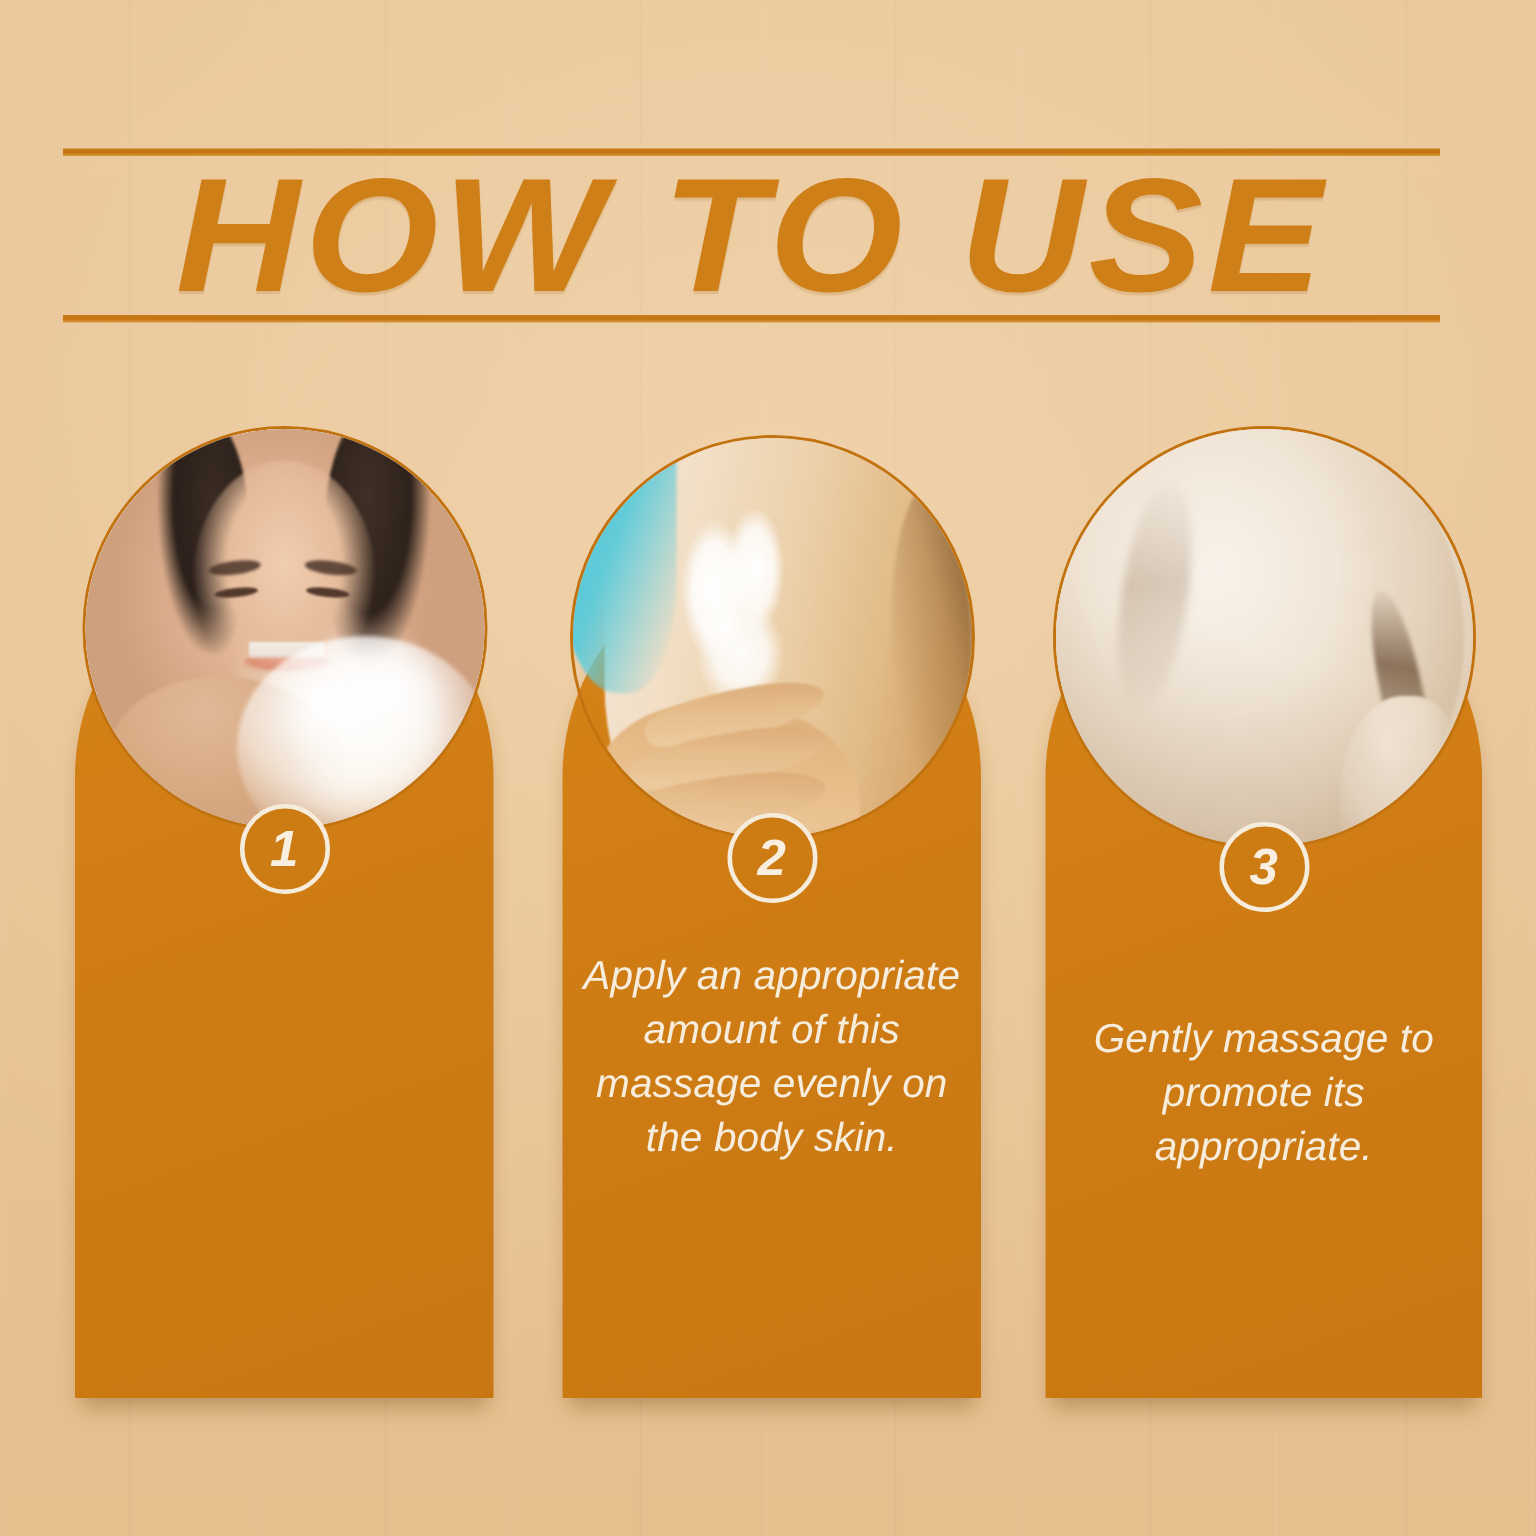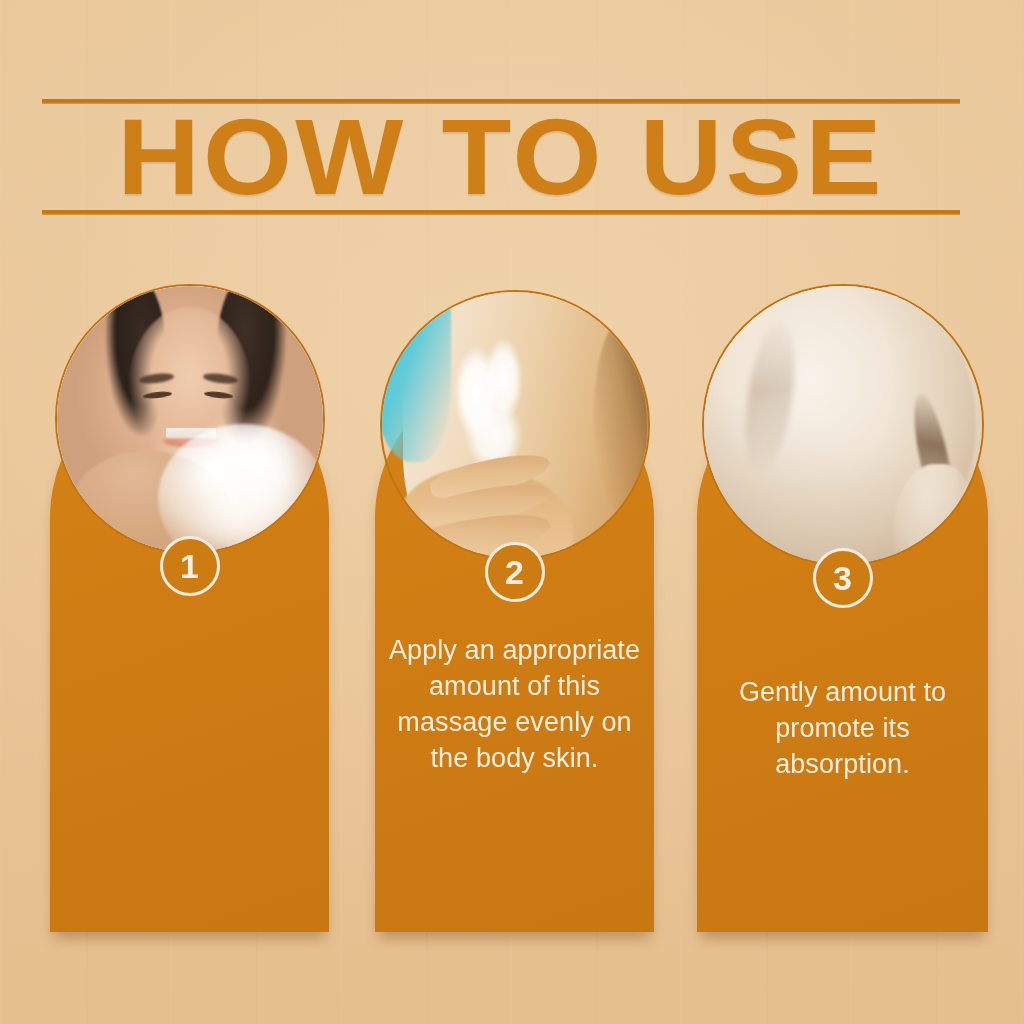--- a/index.html
+++ b/index.html
@@ -7,20 +7,21 @@
     padding: 0;
     background: #e9c496;
   }
   #canvas {
     position: relative;
     width: 1024px;
     height: 1024px;
     overflow: hidden;
     background: #7f1d1d;
     font-family: "Liberation Sans", sans-serif;
+    font-style: italic;
   }
 
   
   .bg-base {
     position: absolute;
     inset: 0;
     background:
       linear-gradient(180deg, #eac79a 0%, #e9c496 45%, #e6bf8f 100%);
   }
   .bg-stripes {
@@ -407,17 +408,17 @@
         <div class="photo-inner ph3">
           <div class="ph3-back"></div>
           <div class="ph3-spine"></div>
           <div class="ph3-crease"></div>
           <div class="ph3-arm"></div>
           <div class="ph3-shadow"></div>
         </div>
       </div>
 
       <div class="badge">3</div>
-      <div class="caption">Gently amount to promote its absorption.</div>
+      <div class="caption">Gently massage to promote its appropriate.</div>
     </div>
 
   </div>
 </div>
 
 </body></html>

